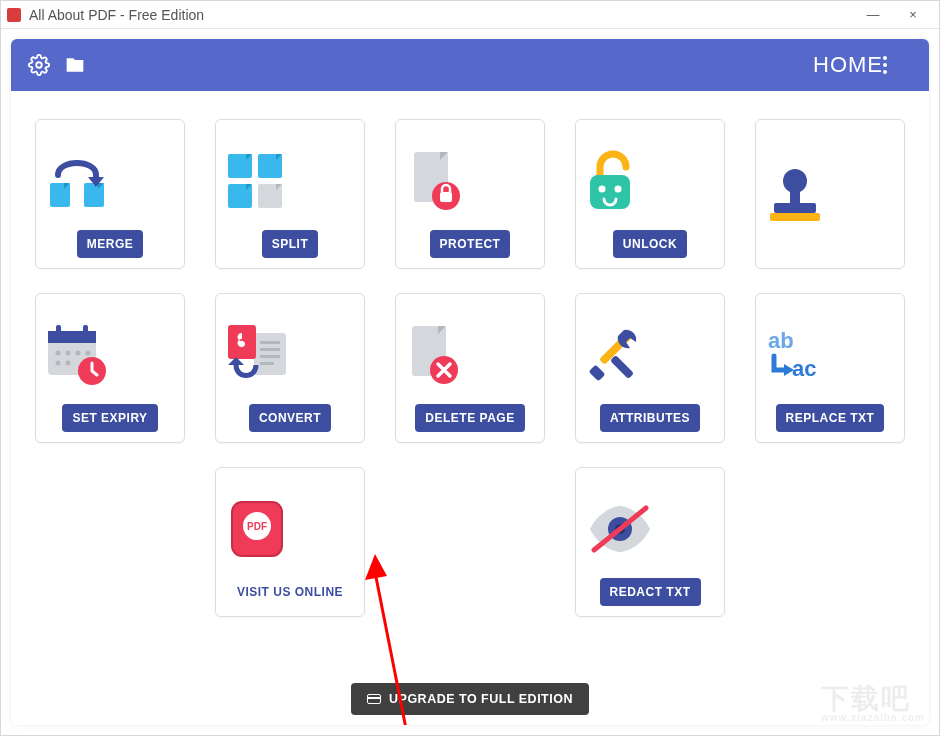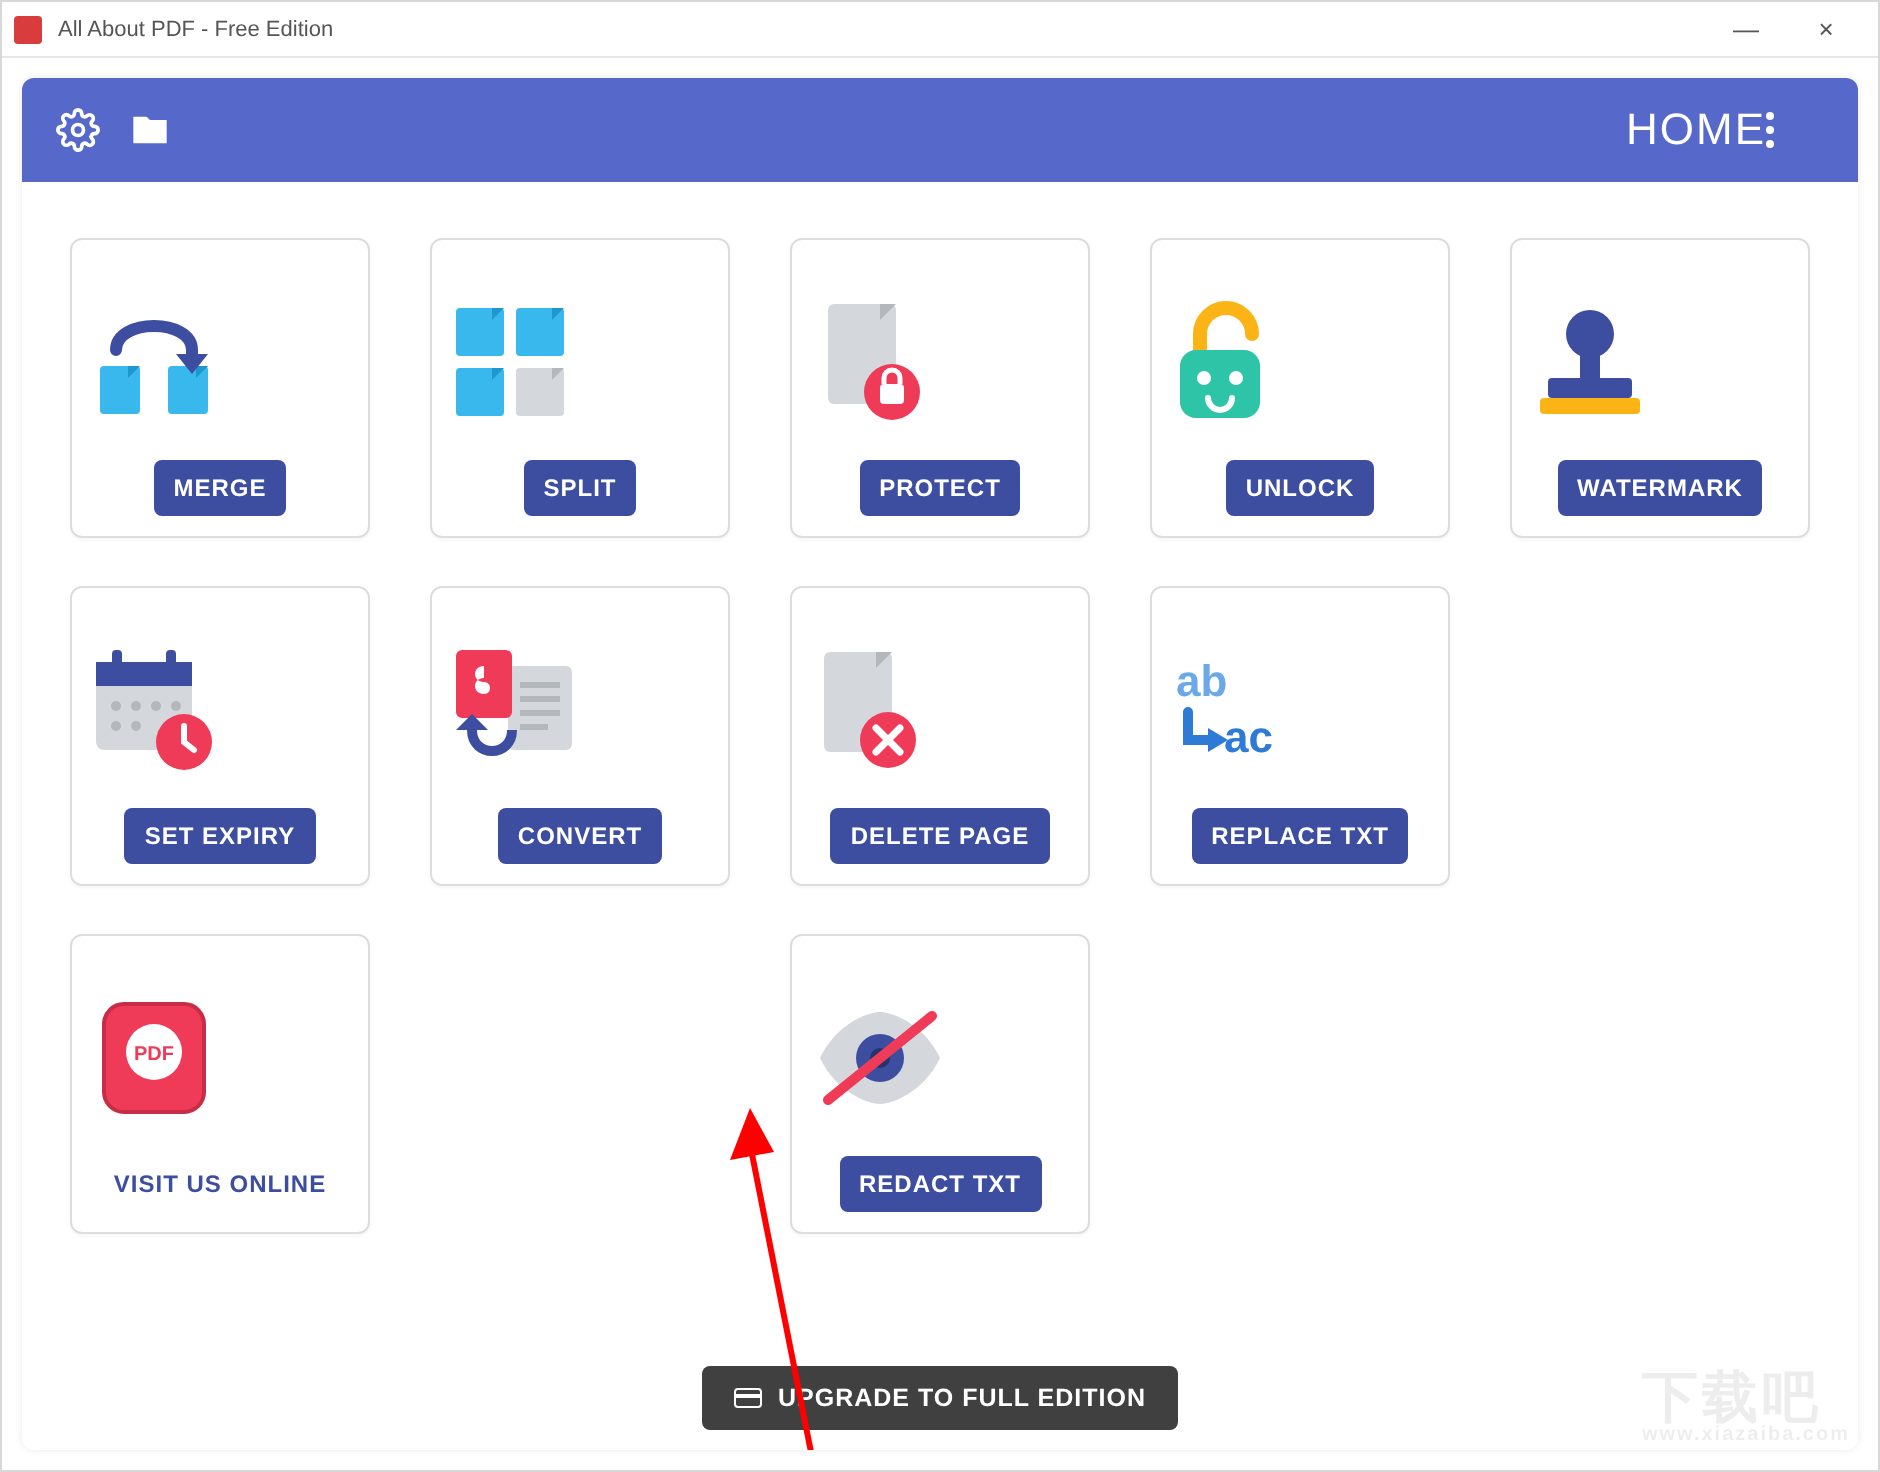--- a/index.html
+++ b/index.html
@@ -1,20 +1,20 @@
 <!DOCTYPE html>
 <html><head>
 <meta charset="utf-8">
 <style>
   * { box-sizing: border-box; margin: 0; padding: 0; font-family: "Segoe UI", Arial, sans-serif; }
   body { background: #f4f4f4; width: 940px; height: 736px; overflow: hidden; }
   .window { width: 940px; height: 736px; background: #fff; border: 1px solid #d8d8d8; display: flex; flex-direction: column; }
   .titlebar { height: 28px; display: flex; align-items: center; padding: 0 6px; border-bottom: 1px solid #e6e6e6; background: #fff; }
   .titlebar .app-icon { width: 14px; height: 14px; background: #d83c3c; border-radius: 2px; margin-right: 8px; }
-  .titlebar .title { font-size: 11px; color: #555; flex: 1; }
+  .titlebar .title { font-size: 14px; color: #555; flex: 1; }
   .titlebar .win-btn { width: 40px; text-align: center; font-size: 13px; color: #555; cursor: pointer; }
   .content-wrap { padding: 10px; flex: 1; display: flex; flex-direction: column; }
   .app-surface { flex: 1; background: #fff; border-radius: 6px; box-shadow: 0 0 4px rgba(0,0,0,0.08); display: flex; flex-direction: column; position: relative; overflow: hidden; }
   .app-header { height: 52px; background: #5668c9; display: flex; align-items: center; color: #fff; padding: 0 10px; }
   .hdr-icon { width: 36px; height: 36px; display: flex; align-items: center; justify-content: center; cursor: pointer; }
   .hdr-title { flex: 1; text-align: right; font-size: 22px; letter-spacing: 1px; }
   .hdr-dots { width: 36px; text-align: center; cursor: pointer; }
   .grid-area { flex: 1; padding: 28px 40px 8px 40px; position: relative; }
   .grid { display: grid; grid-template-columns: repeat(5, 150px); grid-auto-rows: 150px; gap: 24px 30px; justify-content: center; }
   .card { border: 1px solid #ddd; border-radius: 6px; background: #fff; display: flex; flex-direction: column; align-items: center; justify-content: flex-end; padding: 12px 8px 10px 8px; cursor: pointer; box-shadow: 0 1px 2px rgba(0,0,0,0.04);}
@@ -129,21 +129,20 @@
 
           <div class="card">
             <div class="icon-slot">
               <svg width="62" height="60" viewBox="0 0 62 60">
                 <rect x="6" y="48" width="50" height="8" rx="2" fill="#fcb316"></rect>
                 <rect x="10" y="38" width="42" height="10" rx="2" fill="#3d4ea0"></rect>
                 <rect x="26" y="22" width="10" height="18" fill="#3d4ea0"></rect>
                 <circle cx="31" cy="16" r="12" fill="#3d4ea0"></circle>
               </svg>
             </div>
-            <div class="pill">WATERMARK</div>
           </div>
 
           <div class="card">
             <div class="icon-slot">
               <svg width="66" height="64" viewBox="0 0 66 64">
                 <rect x="4" y="8" width="48" height="44" rx="4" fill="#d4d8dc"></rect>
                 <rect x="4" y="8" width="48" height="12" fill="#3d4ea0"></rect>
                 <rect x="12" y="2" width="5" height="10" rx="2" fill="#3d4ea0"></rect>
                   <rect x="39" y="2" width="5" height="10" rx="2" fill="#3d4ea0"></rect>
                 <g fill="#b3b8bd">
@@ -184,20 +183,31 @@
                 <rect x="8" y="4" width="34" height="50" rx="3" fill="#d4d8dc"></rect>
                 <polygon points="42,4 34,4 34,12" fill="#b3b8bd"></polygon>
                 <circle cx="40" cy="48" r="14" fill="#ef3b58"></circle>
                 <path d="M34 42l12 12M46 42l-12 12" stroke="#fff" stroke-width="3.5" stroke-linecap="round"></path>
               </svg>
             </div>
             <div class="pill">DELETE PAGE</div>
           </div>
 
 
+          <div class="card">
+            <div class="icon-slot">
+              <svg width="62" height="62" viewBox="0 0 62 62">
+                <rect x="28" y="4" width="8" height="40" rx="3" transform="rotate(45 32 24)" fill="#fcb316"></rect>
+                <rect x="6" y="44" width="14" height="10" rx="3" transform="rotate(45 13 49)" fill="#3d4ea0"></rect>
+                <path d="M40 6a10 10 0 0 1 12 12l-6-4-4 4 4 6a10 10 0 0 1-12-12z" fill="#3d4ea0"></path>
+                <rect x="34" y="30" width="8" height="26" rx="3" transform="rotate(-45 38 43)" fill="#3d4ea0"></rect>
+              </svg>
+            </div>
+            <div class="pill">ATTRIBUTES</div>
+          </div>
 
           <div class="card">
             <div class="icon-slot">
               <svg width="64" height="58" viewBox="0 0 64 58">
                 <text x="4" y="22" font-size="22" font-weight="700" font-family="Arial" fill="#6aa8e8">ab</text>
                 <text x="28" y="50" font-size="22" font-weight="700" font-family="Arial" fill="#2d7bd6">ac</text>
                 <path d="M10 30v14h14" fill="none" stroke="#2d7bd6" stroke-width="5" stroke-linecap="round"></path>
                 <polygon points="20,38 20,50 30,44" fill="#2d7bd6"></polygon>
               </svg>
             </div>

